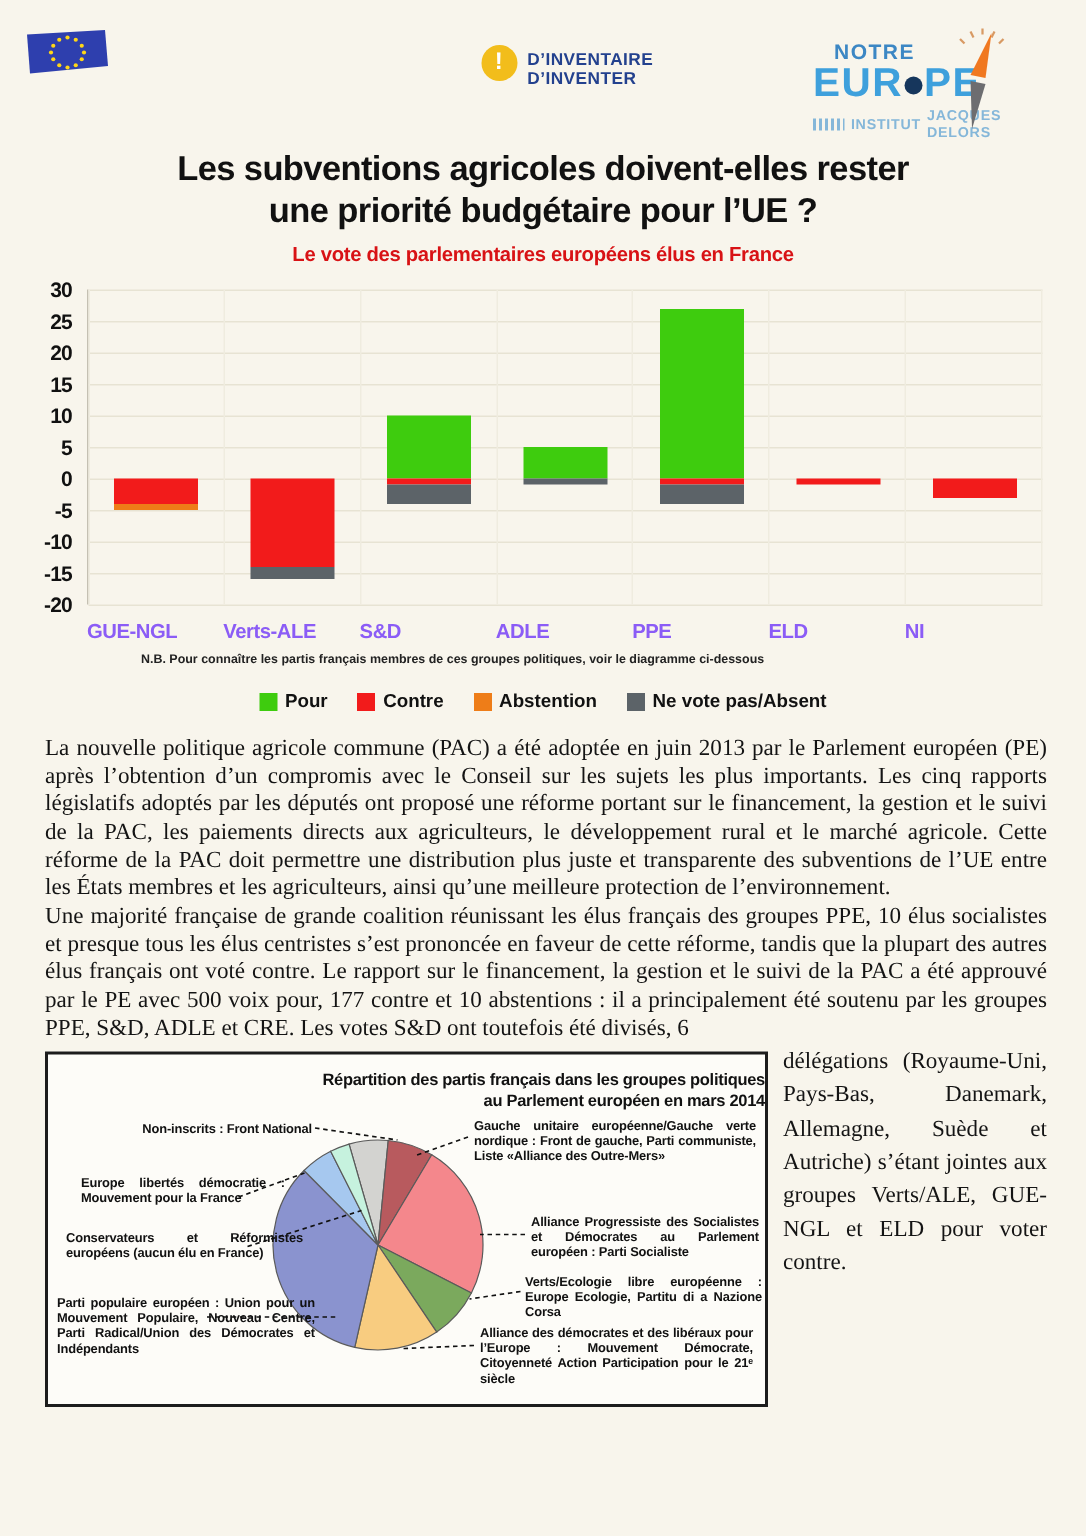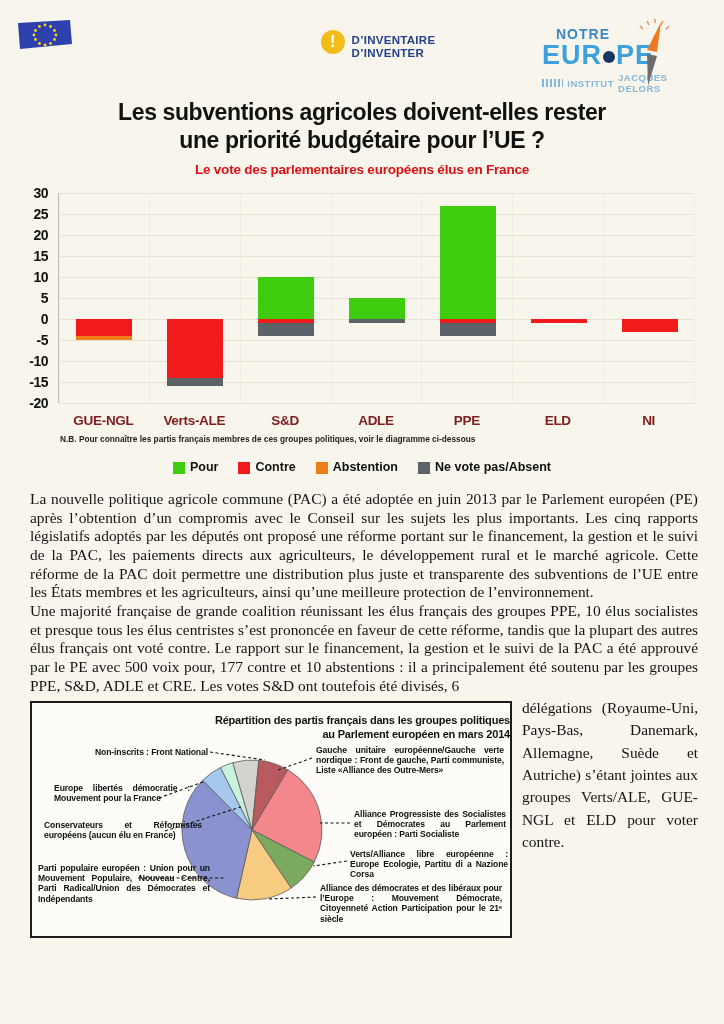--- a/index.html
+++ b/index.html
@@ -34,22 +34,22 @@
   .chart{margin-top:8px;}
   .chart-title{text-align:center;color:#d81215;font-weight:bold;font-size:13.5px;letter-spacing:-0.2px;}
   .chart-body{position:relative;display:flex;margin-top:16px;}
   .yaxis{position:relative;width:58px;height:210px;}
   .ytick{position:absolute;right:10px;font-weight:bold;font-size:14px;letter-spacing:-0.5px;color:#111;}
   .plot{position:relative;width:636px;height:210px;border-left:1px solid #c4c0b2;}
   .gridline{position:absolute;left:0;width:100%;height:1px;background:#e7e3d3;}
   .vgrid{position:absolute;top:0;height:100%;width:1px;background:#efecdf;}
   .seg{position:absolute;}
   .cats{display:flex;margin-left:58px;width:636px;margin-top:10px;}
-  .cat{flex:1;text-align:center;font-weight:bold;font-size:13.5px;letter-spacing:-0.3px;color:#7f1d1d;}
-  .nb{margin-left:60px;margin-top:6px;font-weight:bold;font-size:8.3px;color:#222;}
+  .cat{flex:1;font-weight:bold;font-size:13.5px;letter-spacing:-0.3px;color:#8b5cf6;}
+  .nb{margin-left:94px;margin-top:6px;font-weight:bold;font-size:8.3px;color:#222;}
   .legend{display:flex;justify-content:center;gap:20px;margin-top:16px;}
   .legend-item{display:flex;align-items:flex-end;gap:5px;font-weight:bold;font-size:12.5px;color:#111;}
   .swatch{width:12px;height:12px;display:inline-block;}
   
   .article{margin:16px 26px 0 30px;font-family:"Liberation Serif",serif;font-size:15.4px;line-height:1.21;text-align:justify;color:#141414;}
   .article p{margin:0;}
   .wrap-zone{display:flex;gap:10px;margin-top:2px;}
   .narrow-col{flex:1;font-family:"Liberation Serif",serif;font-size:15.4px;line-height:1.45;text-align:justify;}
   
   .pie-box{width:478px;height:233px;background:#fdfcf8;border:2px solid #1c1c1c;position:relative;flex:none;font-family:"Liberation Sans",sans-serif;}
@@ -234,21 +234,21 @@
           <polyline points="133,128 209,104"></polyline>
           <polyline points="106,175 193,175"></polyline>
           <polyline points="318,120 288,120"></polyline>
           <polyline points="315,158 281,163"></polyline>
           <polyline points="284,194 237,196"></polyline>
         </g>
       </svg>
       <div class="plabel l-noninscrits">Non-inscrits : Front National</div>
       <div class="plabel l-gauche">Gauche unitaire européenne/Gauche verte nordique : Front de gauche, Parti communiste, Liste «Alliance des Outre-Mers»</div>
       <div class="plabel l-sd">Alliance Progressiste des Socialistes et Démocrates au Parlement européen : Parti Socialiste</div>
-      <div class="plabel l-verts">Verts/Alliance libre européenne : Europe Ecologie, Partitu di a Nazione Corsa</div>
+      <div class="plabel l-verts">Verts/Ecologie libre européenne : Europe Ecologie, Partitu di a Nazione Corsa</div>
       <div class="plabel l-adle">Alliance des démocrates et des libéraux pour l’Europe : Mouvement Démocrate, Citoyenneté Action Participation pour le 21ᵉ siècle</div>
       <div class="plabel l-ppe">Parti populaire européen : Union pour un Mouvement Populaire, Nouveau Centre, Parti Radical/Union des Démocrates et Indépendants</div>
       <div class="plabel l-eld">Europe libertés démocratie : Mouvement pour la France</div>
       <div class="plabel l-cre">Conservateurs et Réformistes européens (aucun élu en France)</div>
     </figure>
     <p class="narrow-col">délégations (Royaume-Uni, Pays-Bas, Danemark, Allemagne, Suède et Autriche) s’étant jointes aux groupes Verts/ALE, GUE-NGL et ELD pour voter contre.</p>
   </div>
 </div>
 
 </body></html>

